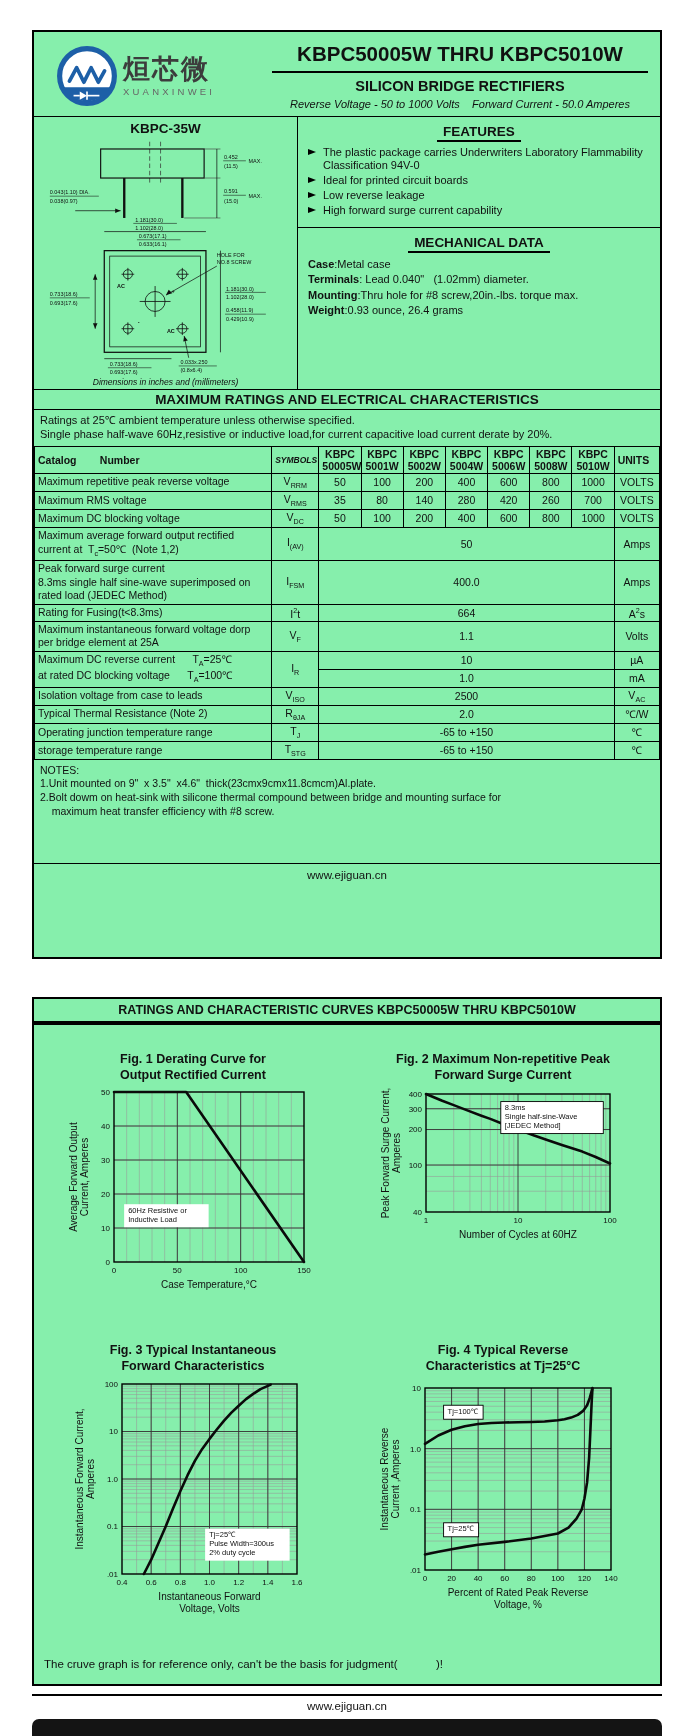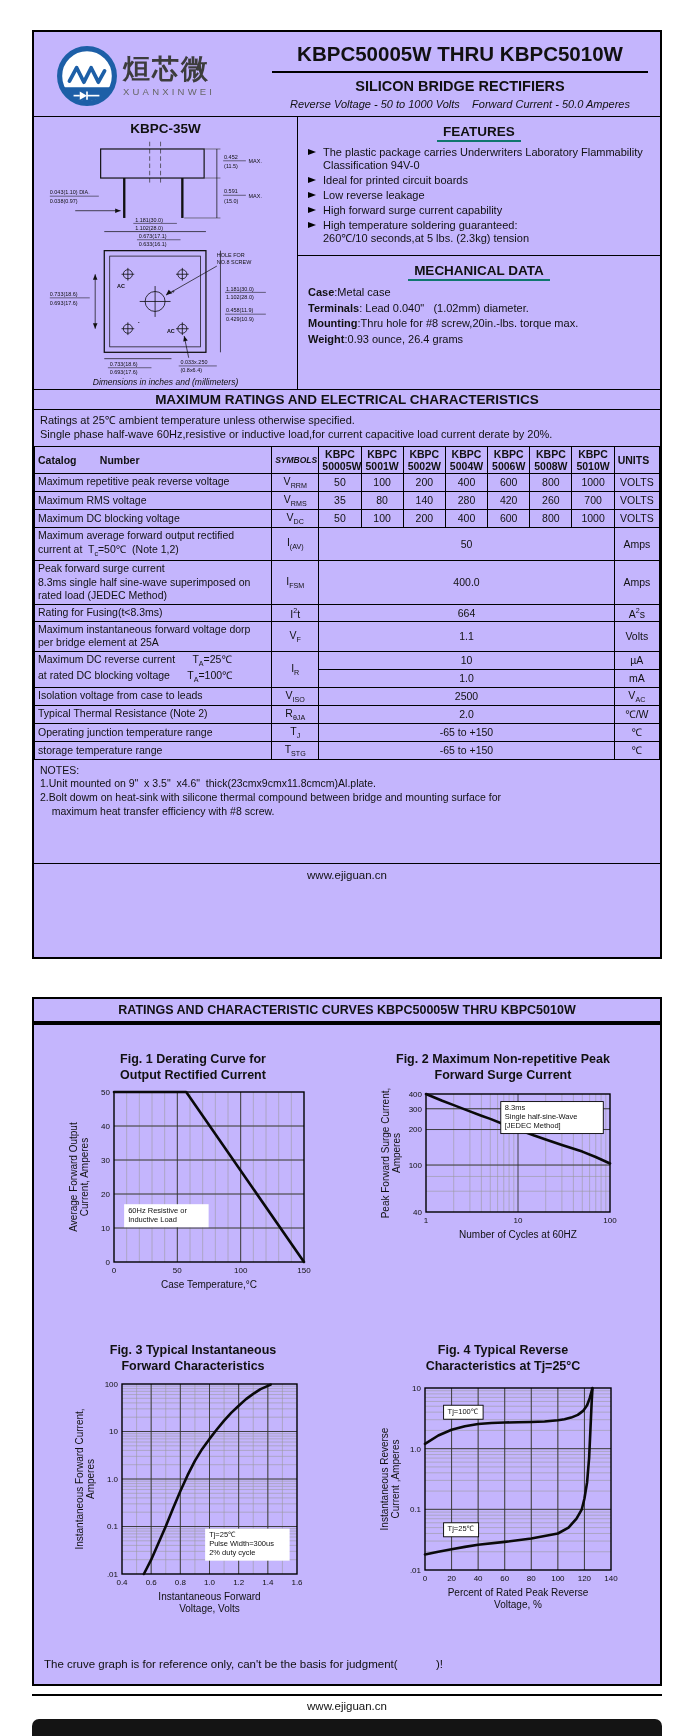--- a/index.html
+++ b/index.html
@@ -1,19 +1,19 @@
 <!DOCTYPE html>
 <html><head>
 <meta charset="utf-8">
 <style>
   *{box-sizing:border-box;}
   html{background:#fff;}
   body{width:694px;margin:0;font-family:"Liberation Sans",sans-serif;color:#111;background:#fff;}
   sub{font-size:68%;} sup{font-size:68%;}
-  .page{margin:0 32px;border:2px solid #000;background:#c4b5fd;}
+  .page{margin:0 32px;border:2px solid #000;background:#86efac;}
   .page1{margin-top:30px;}
   
   .header{display:flex;align-items:center;padding:10px 6px 6px;}
   .logo{display:flex;align-items:center;gap:5px;width:230px;flex:none;padding-left:16px;}
   .logo-txt{display:flex;flex-direction:column;}
   .logo-cn{font-size:27px;font-weight:bold;color:#3c3c3c;letter-spacing:2px;line-height:1.05;}
   .logo-en{font-size:9.5px;letter-spacing:3.2px;color:#666;margin-top:2px;}
   .title-block{flex:1;text-align:center;padding-right:4px;}
   .title{font-size:20.5px;font-weight:bold;border-bottom:2px solid #000;padding-bottom:5px;margin:0 2px 5px;}
   .subtitle{font-size:14.5px;font-weight:bold;}
@@ -21,21 +21,21 @@
   
   .cols{display:flex;border-top:1.5px solid #000;}
   .pkg{width:264px;flex:none;border-right:1px solid #000;padding:3px 1px 2px;}
   .pkg-title{text-align:center;font-weight:bold;font-size:13.5px;margin:1px 0 2px;}
   .pkg svg{display:block;margin:0 auto;}
   .pkg-caption{text-align:center;font-style:italic;font-size:8.5px;margin-top:1px;}
   .info{flex:1;}
   .section{padding:6px 10px 8px;}
   .section + .section{border-top:1px solid #000;}
   .sec-head{text-align:center;font-weight:bold;font-size:13.5px;margin:1px 0 7px;}
-  .sec-head span{border-bottom:2px solid #0f766e;padding:0 6px 1px;margin-top:14px;}
+  .sec-head span{border-bottom:2px solid #000000;padding:0 6px 1px;margin-top:14px;}
   .feat{position:relative;padding-left:15px;font-size:11px;line-height:1.22;margin:1.5px 0;white-space:pre-line;}
   .bullet{position:absolute;left:0;top:3px;width:0;height:0;border:3.5px solid transparent;border-left:8px solid #000;}
   .mech-item{font-size:11px;line-height:1.4;white-space:pre-wrap;}
   
   .ratings-bar{border-top:1px solid #000;border-bottom:1px solid #000;text-align:center;font-weight:bold;font-size:13.5px;padding:2px 0;}
   .intro{font-size:11px;padding:3px 6px 4px;line-height:1.3;white-space:pre-line;}
   table.ratings{width:100%;border-collapse:collapse;table-layout:fixed;}
   .ratings th,.ratings td{border:1px solid #000;font-size:10.5px;padding:1px 3px;vertical-align:middle;}
   .c-cat{text-align:left;vertical-align:bottom;font-weight:bold;font-size:11.5px;white-space:pre;}
   th.c-sym{font-style:italic;font-weight:bold;font-size:8.5px;text-align:center;}
@@ -182,21 +182,20 @@
     </div>
 
     <div class="info">
       <div class="section">
         <div class="sec-head"><span>FEATURES</span></div>
         <div>
             <div class="feat"><span class="bullet"></span><span>The plastic package carries Underwriters Laboratory Flammability Classification 94V-0</span></div>
             <div class="feat"><span class="bullet"></span><span>Ideal for printed circuit boards</span></div>
             <div class="feat"><span class="bullet"></span><span>Low reverse leakage</span></div>
             <div class="feat"><span class="bullet"></span><span>High forward surge current capability</span></div>
-            <div class="feat"><span class="bullet"></span><span>High temperature soldering guaranteed:<br>260℃/10 seconds,at 5 lbs. (2.3kg) tension</span></div>
           </div>
       </div>
       <div class="section">
         <div class="sec-head"><span>MECHANICAL DATA</span></div>
         <div>
             <div class="mech-item"><b>Case</b><span>:Metal case</span></div>
             <div class="mech-item"><b>Terminals</b><span>: Lead 0.040"   (1.02mm) diameter.</span></div>
             <div class="mech-item"><b>Mounting</b><span>:Thru hole for #8 screw,20in.-lbs. torque max.</span></div>
             <div class="mech-item"><b>Weight</b><span>:0.93 ounce, 26.4 grams</span></div>
           </div>

